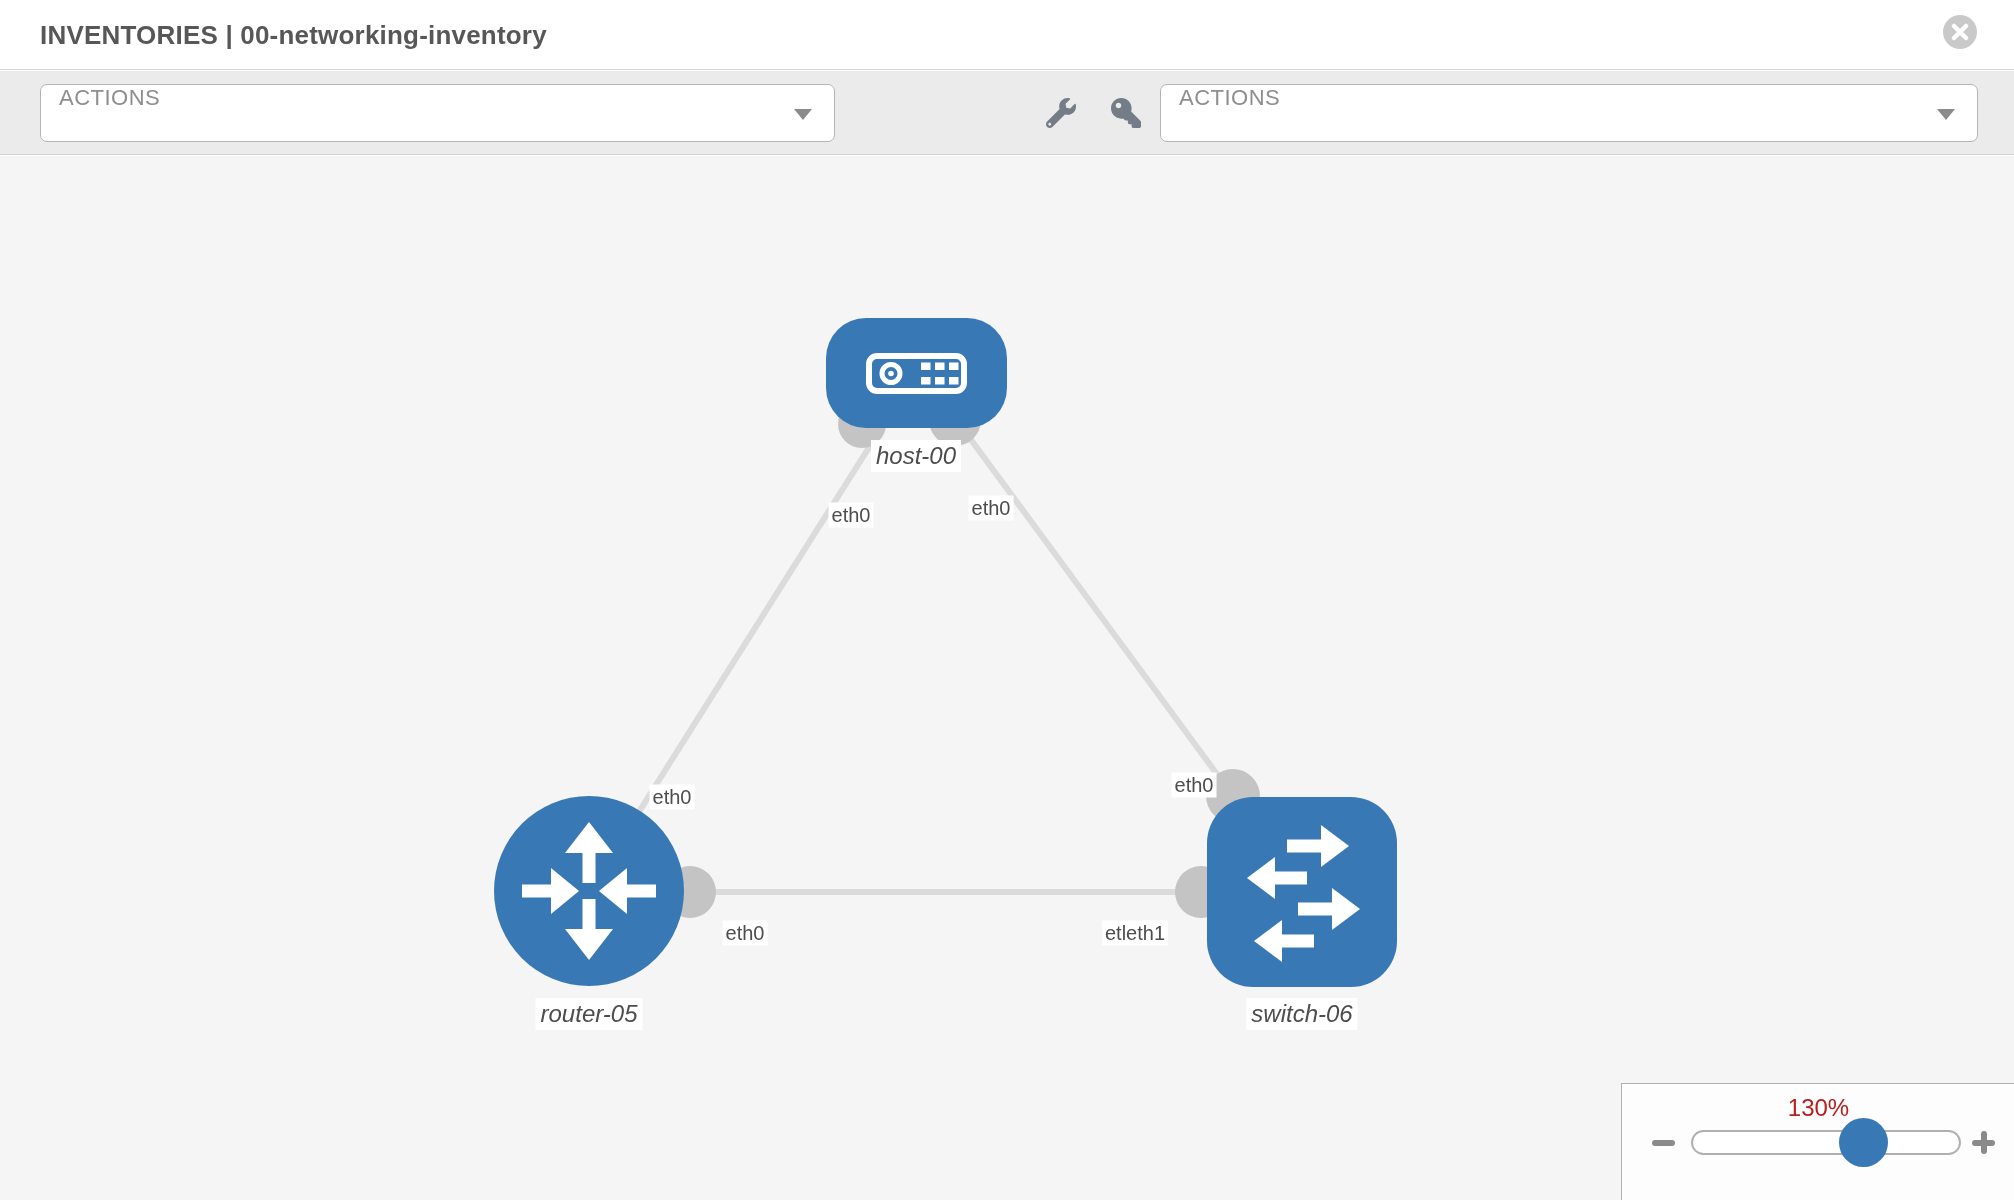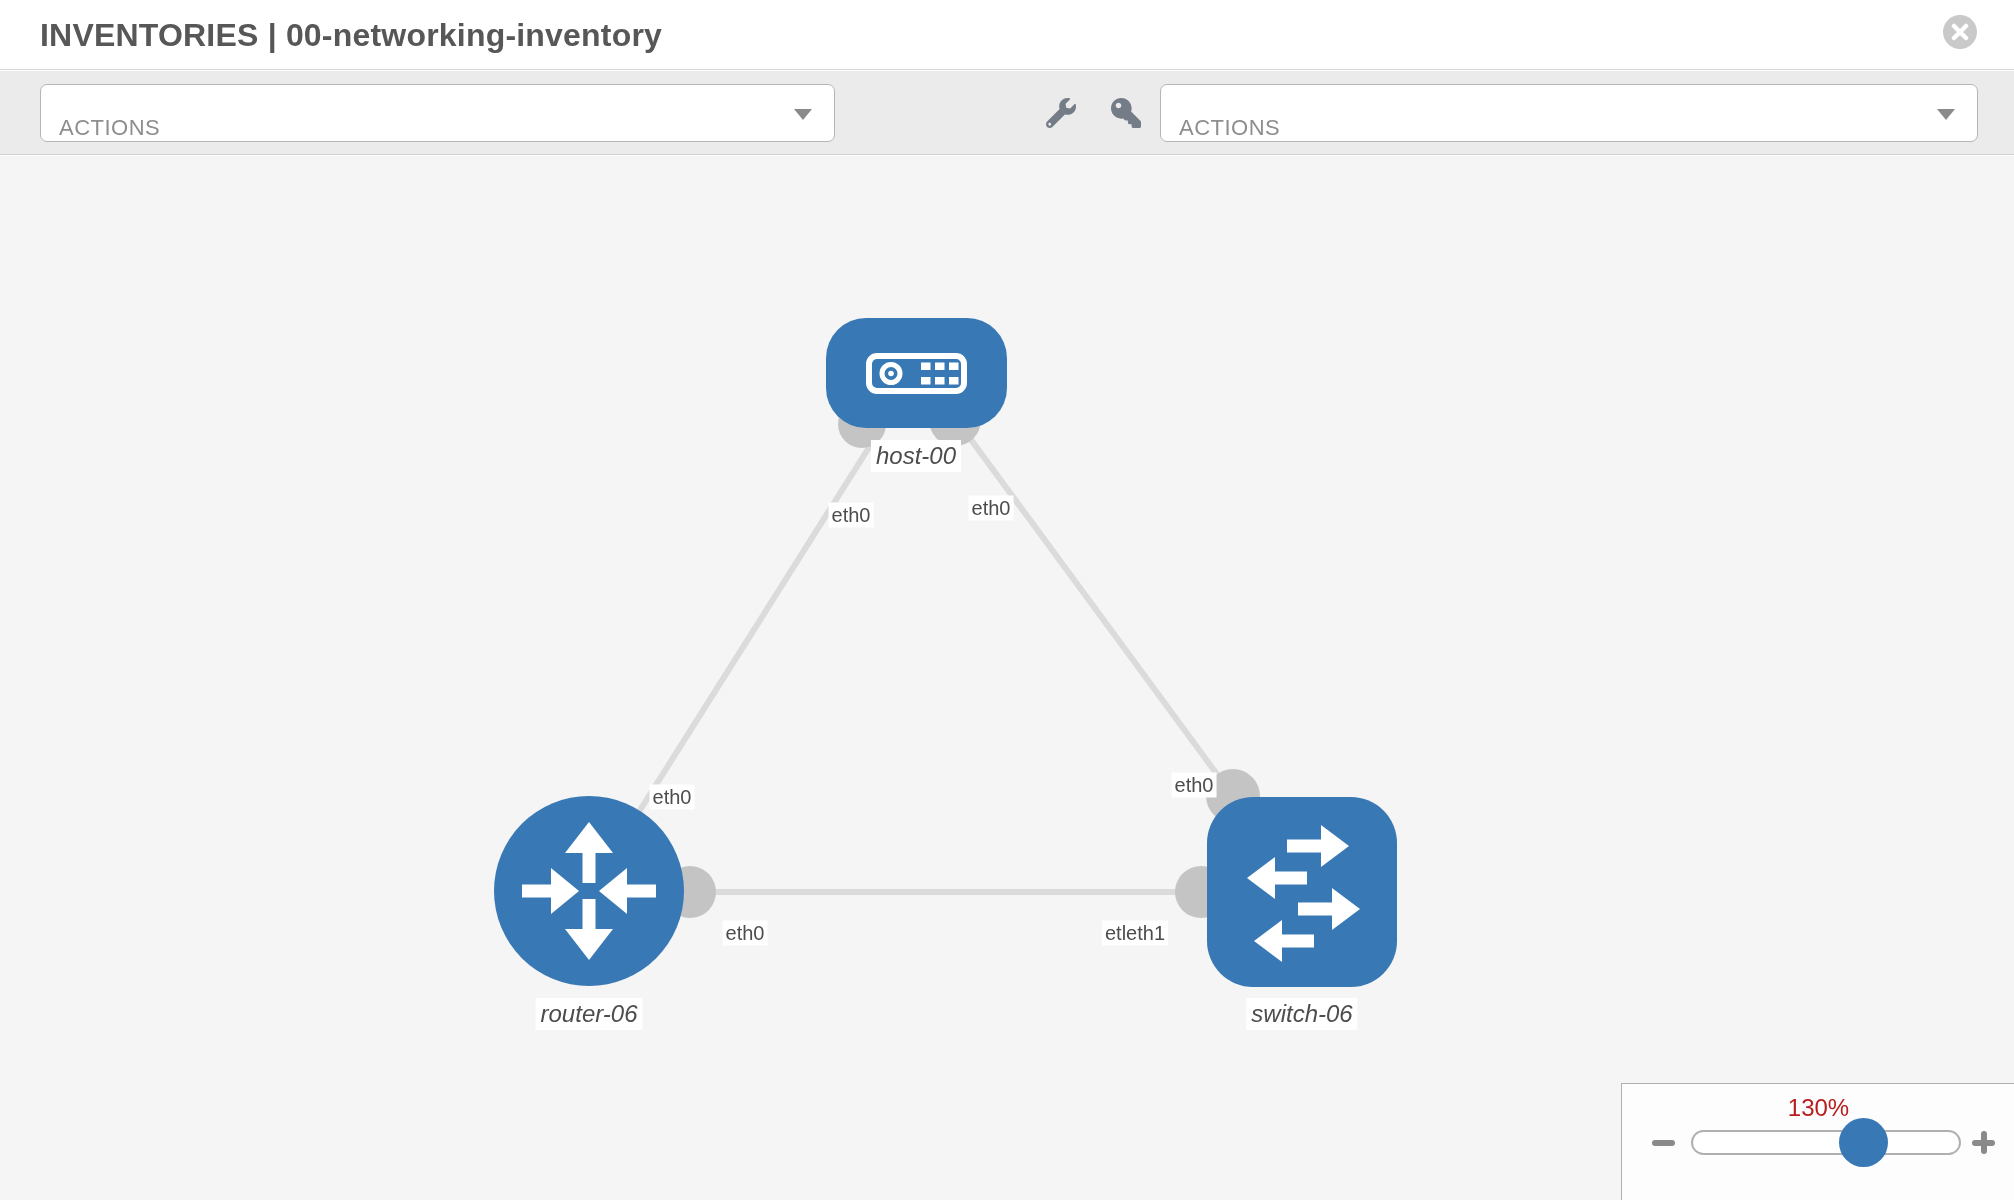--- a/index.html
+++ b/index.html
@@ -10,37 +10,37 @@
     font-family: "Liberation Sans", sans-serif;
   }
 
   
   .header {
     position: absolute; top: 0; left: 0; width: 2014px; height: 70px;
     background: #ffffff; border-bottom: 1px solid #d8d8d8;
   }
   .header-title {
     position: absolute; left: 40px; top: 0; line-height: 70px;
-    font-size: 32px; font-weight: bold; color: #575757; letter-spacing: 0.2px;
+    font-size: 26px; font-weight: bold; color: #575757; letter-spacing: 0.2px;
   }
   .close-btn {
     position: absolute; left: 1943px; top: 15px; width: 34px; height: 34px;
     border-radius: 50%; background: #c9c9c9; cursor: pointer;
   }
   .close-btn svg { position: absolute; left: 8px; top: 8px; }
 
   
   .toolbar {
     position: absolute; top: 71px; left: 0; width: 2014px; height: 84px;
     background: #ebebeb; border-bottom: 1px solid #d2d2d2;
   }
   .dropdown {
     position: absolute; top: 13px; height: 58px;
     background: #ffffff; border: 1px solid #b5b5b5; border-radius: 7px;
-    display: flex; align-items: flex-end; cursor: pointer;
+    display: flex; align-items: flex-start; cursor: pointer;
   }
   .dropdown-label {
     padding-left: 18px; font-size: 22px; color: #8e8e8e; letter-spacing: 0.5px;
   }
   .caret {
     position: absolute; right: 22px; top: 50%; margin-top: -4px;
     width: 0; height: 0;
     border-left: 9px solid transparent; border-right: 9px solid transparent;
     border-top: 11px solid #8a8a8a;
   }
@@ -188,21 +188,21 @@
         <polygon points="1247,722 1275,701 1275,743" stroke="none"></polygon>
         <line x1="1298" y1="753" x2="1332" y2="753"></line>
         <polygon points="1360,753 1332,732 1332,774" stroke="none"></polygon>
         <line x1="1279" y1="785" x2="1314" y2="785"></line>
         <polygon points="1254,785 1282,764 1282,806" stroke="none"></polygon>
       </g>
     </g>
   </svg>
 
   <div class="node-label" style="left:916px;  top:300px;">host-00</div>
-  <div class="node-label" style="left:589px;  top:858px;">router-06</div>
+  <div class="node-label" style="left:589px;  top:858px;">router-05</div>
   <div class="node-label" style="left:1302px; top:858px;">switch-06</div>
 
   <div class="if-label" style="left:851px;  top:315px;">eth0</div>
   <div class="if-label" style="left:991px;  top:308px;">eth0</div>
   <div class="if-label" style="left:672px;  top:597px;">eth0</div>
   <div class="if-label" style="left:1194px; top:585px;">eth0</div>
   <div class="if-label" style="left:745px;  top:733px;">eth0</div>
   <div class="if-label" style="left:1135px; top:733px;">etleth1</div>
 </div>
 

